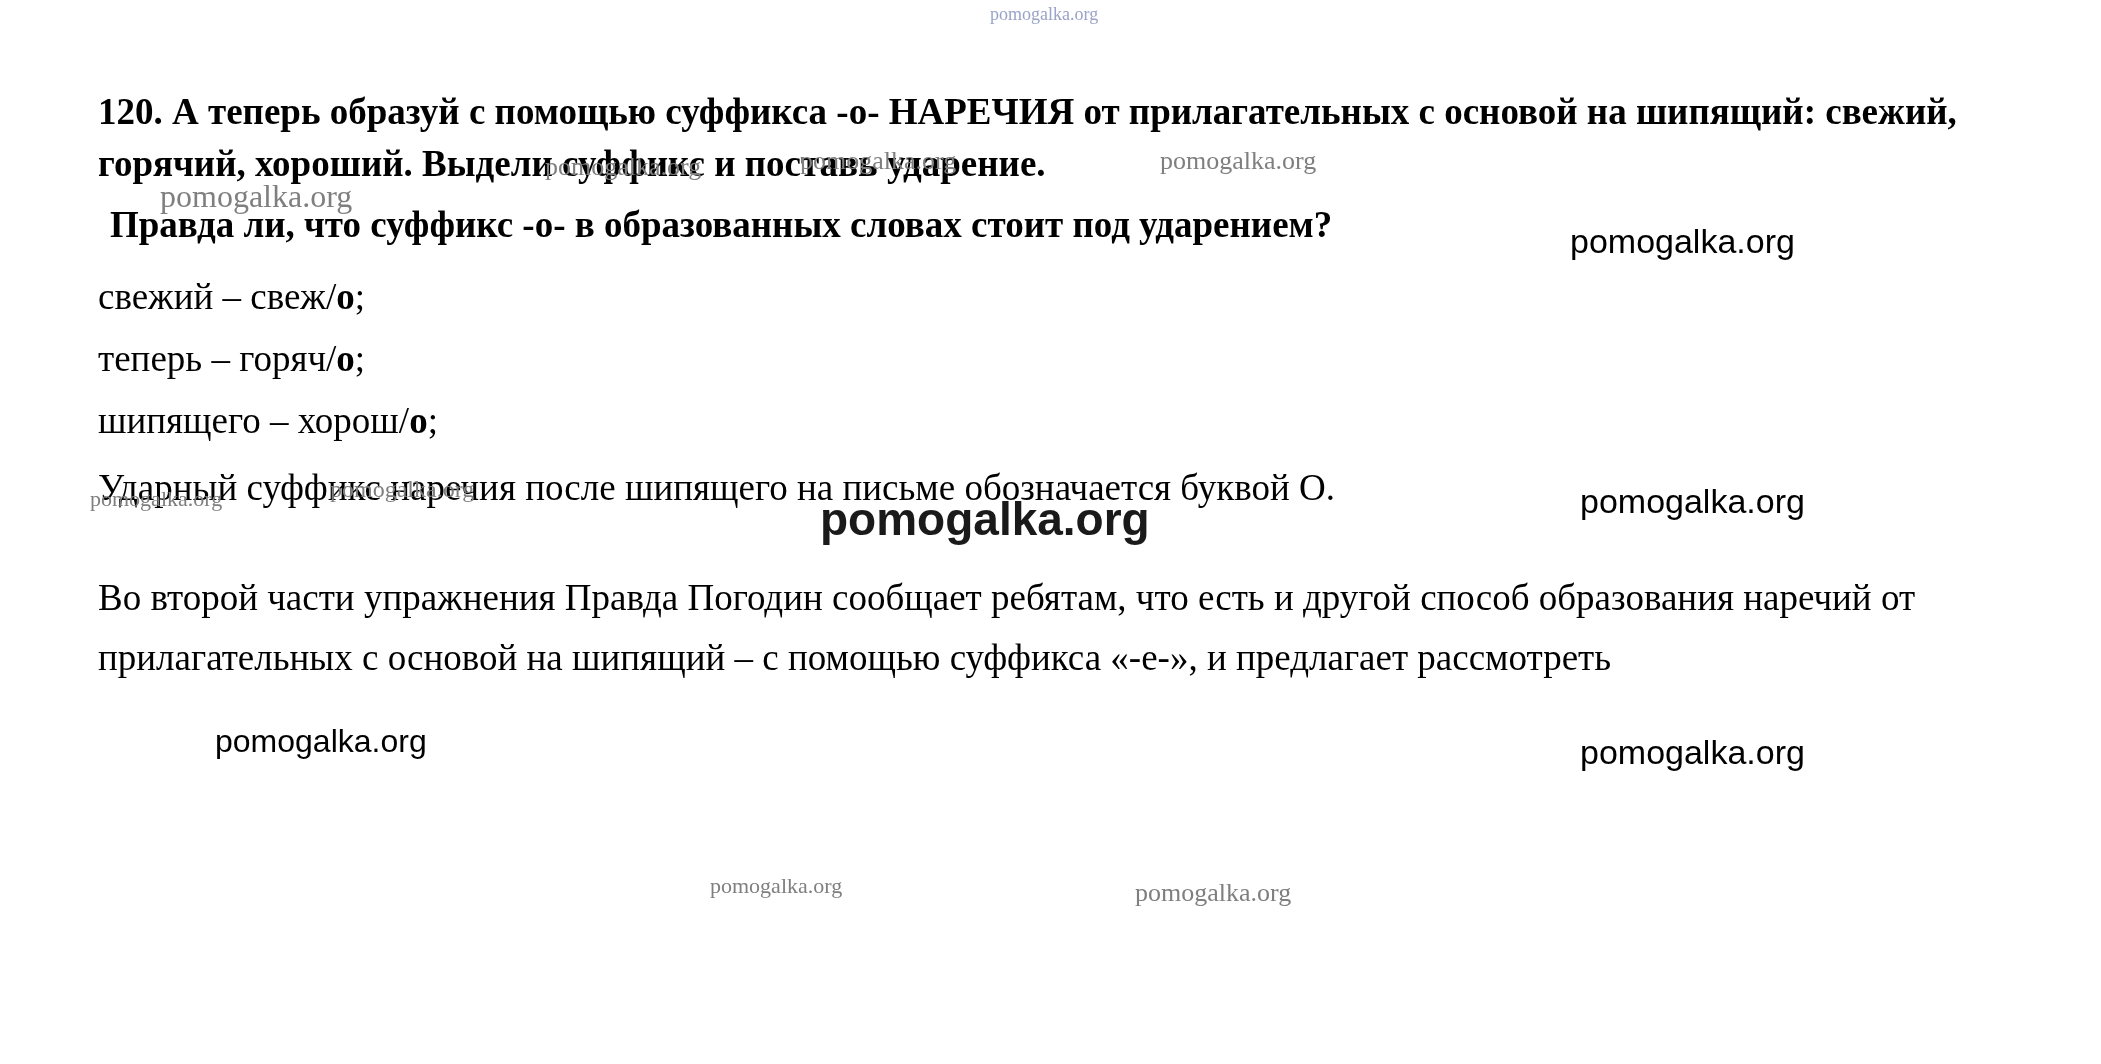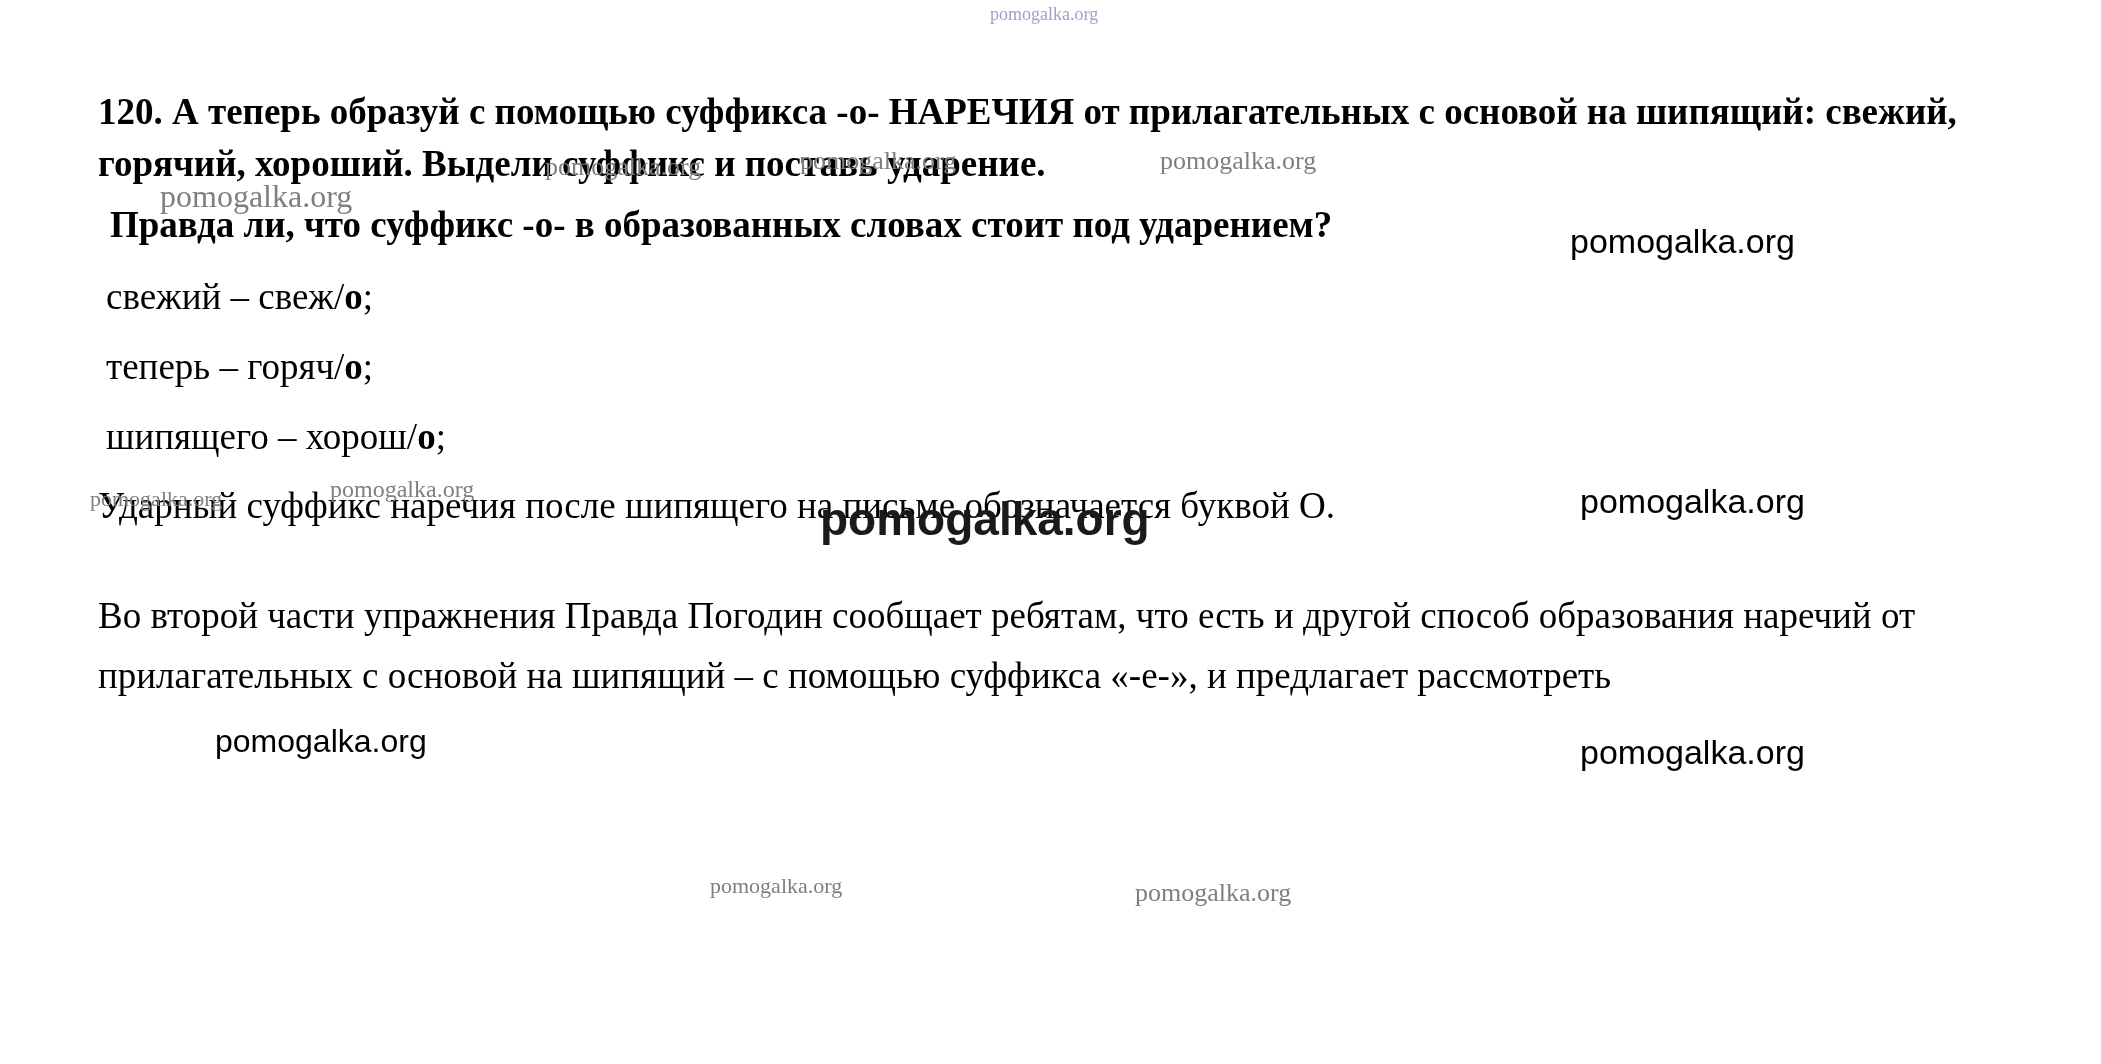--- a/index.html
+++ b/index.html
@@ -33,21 +33,21 @@
   }
   .question {
     font-weight: bold;
     font-size: 37px;
     line-height: 62px;
     margin: 0 0 10px 12px;
   }
   .answer-line {
     font-size: 37px;
     line-height: 62px;
-    margin: 8px;
+    margin: 0;
     white-space: pre;
   }
   .answer-line .suffix {
     font-weight: bold;
   }
   .para {
     font-size: 37px;
     line-height: 60px;
     margin: 0;
   }

